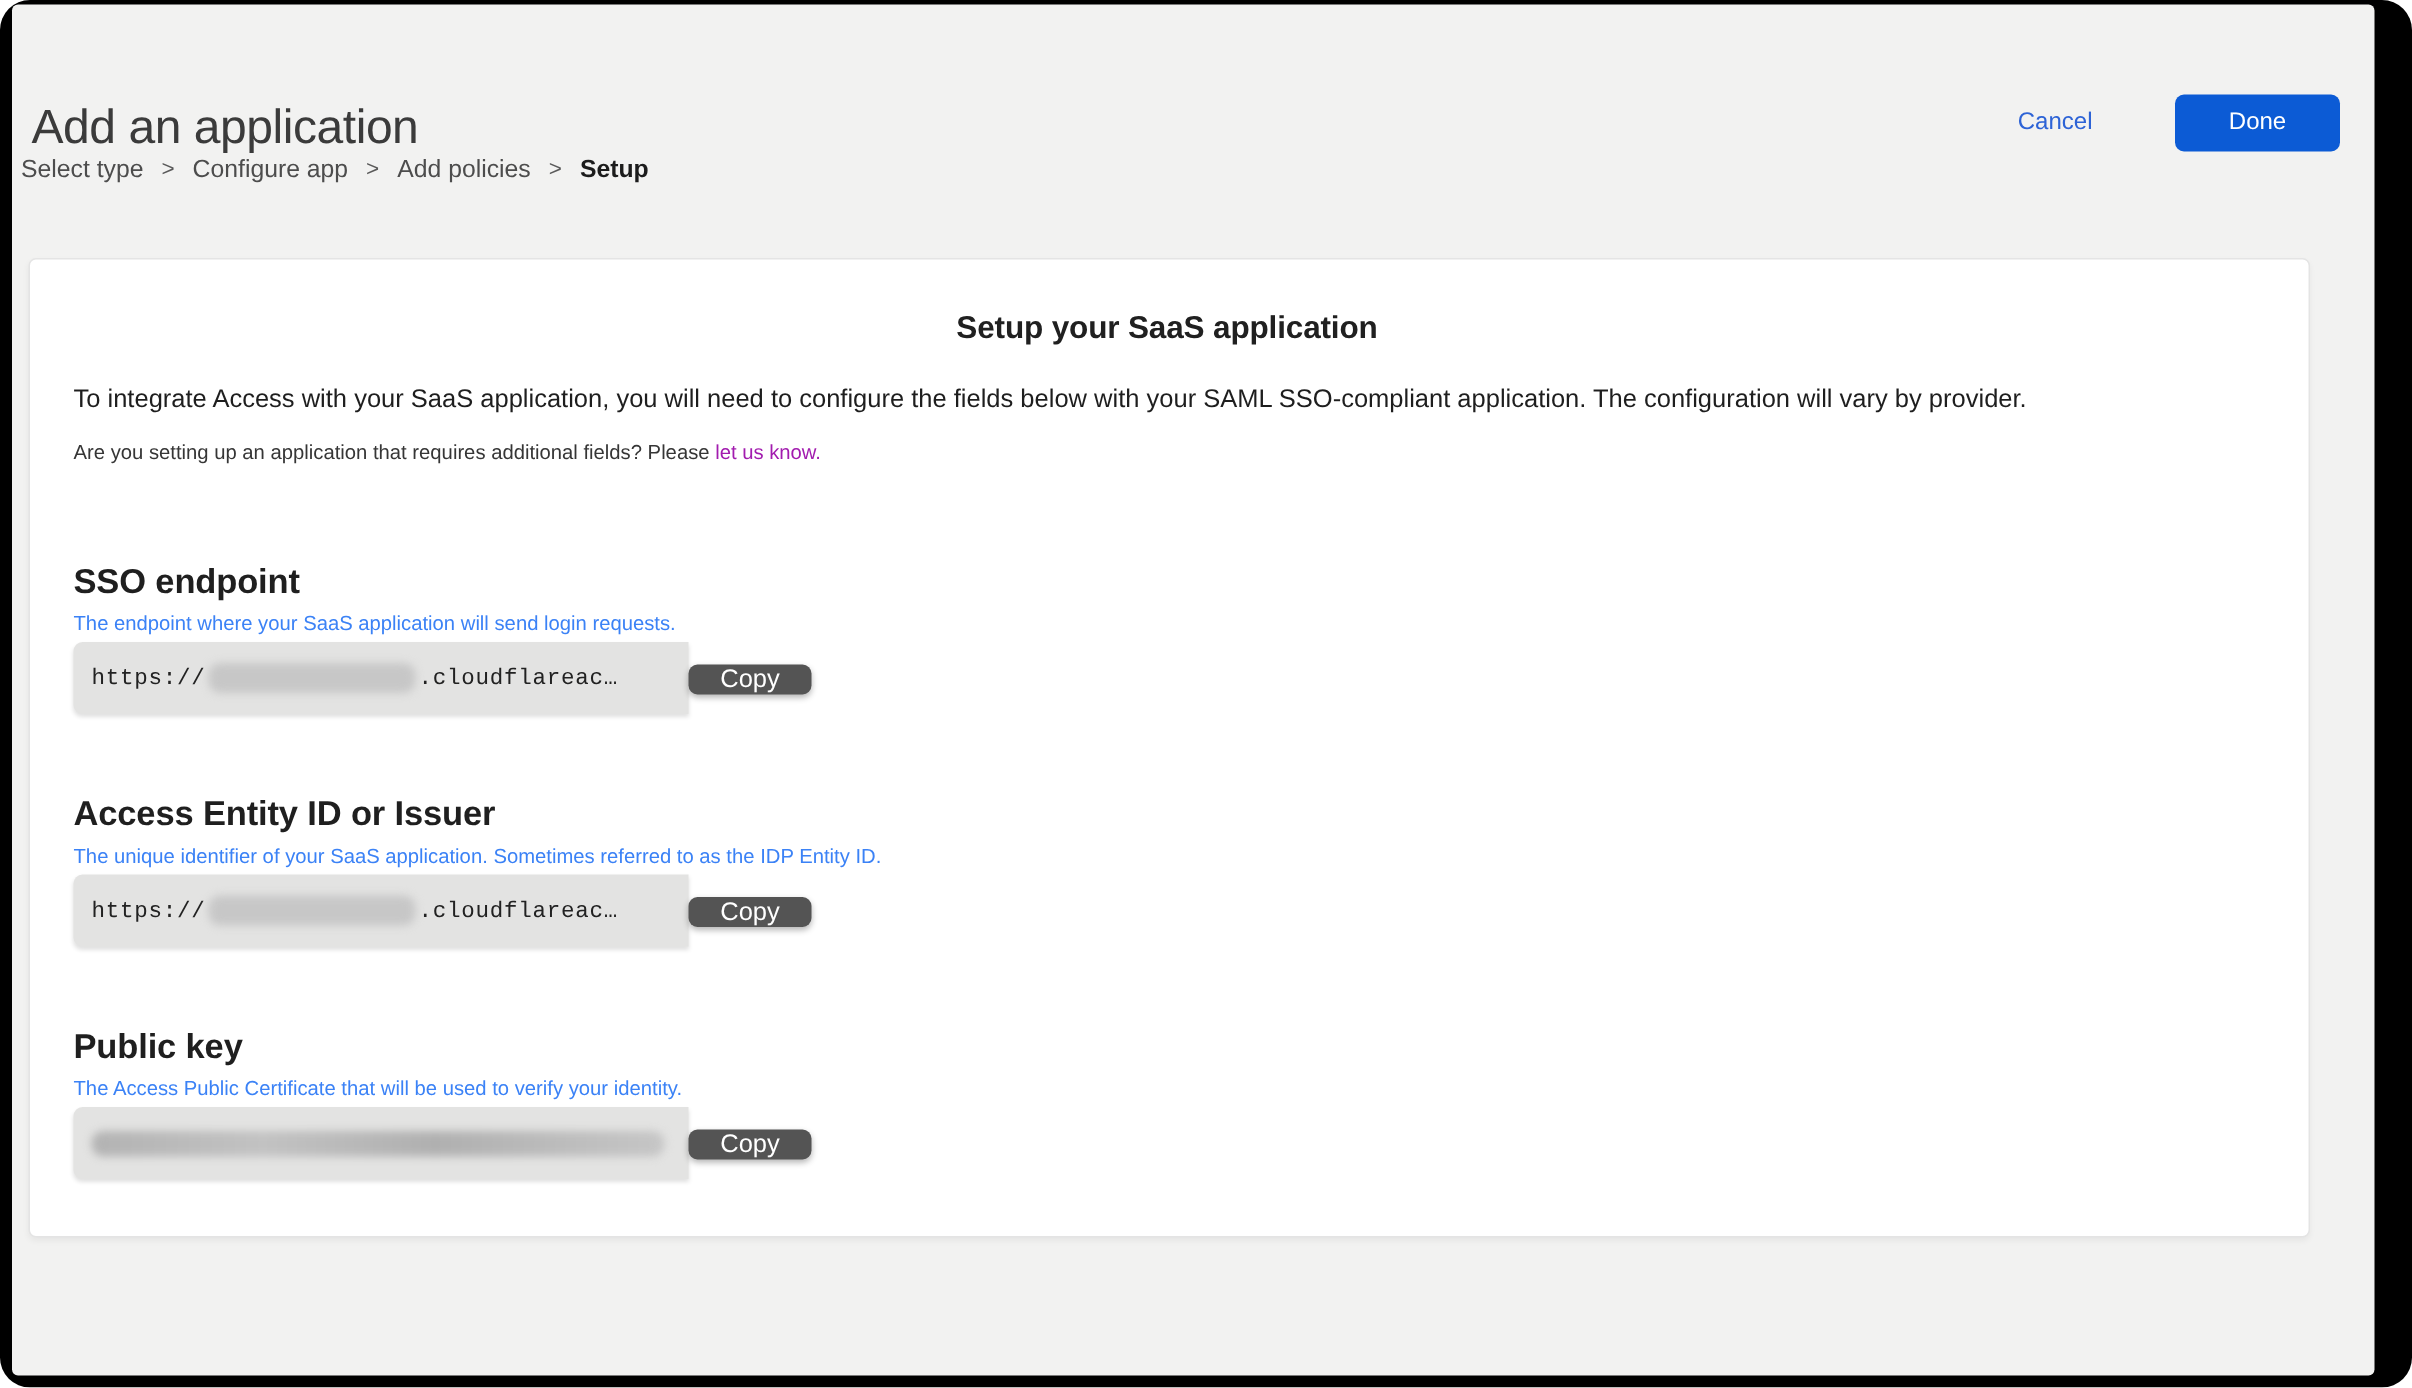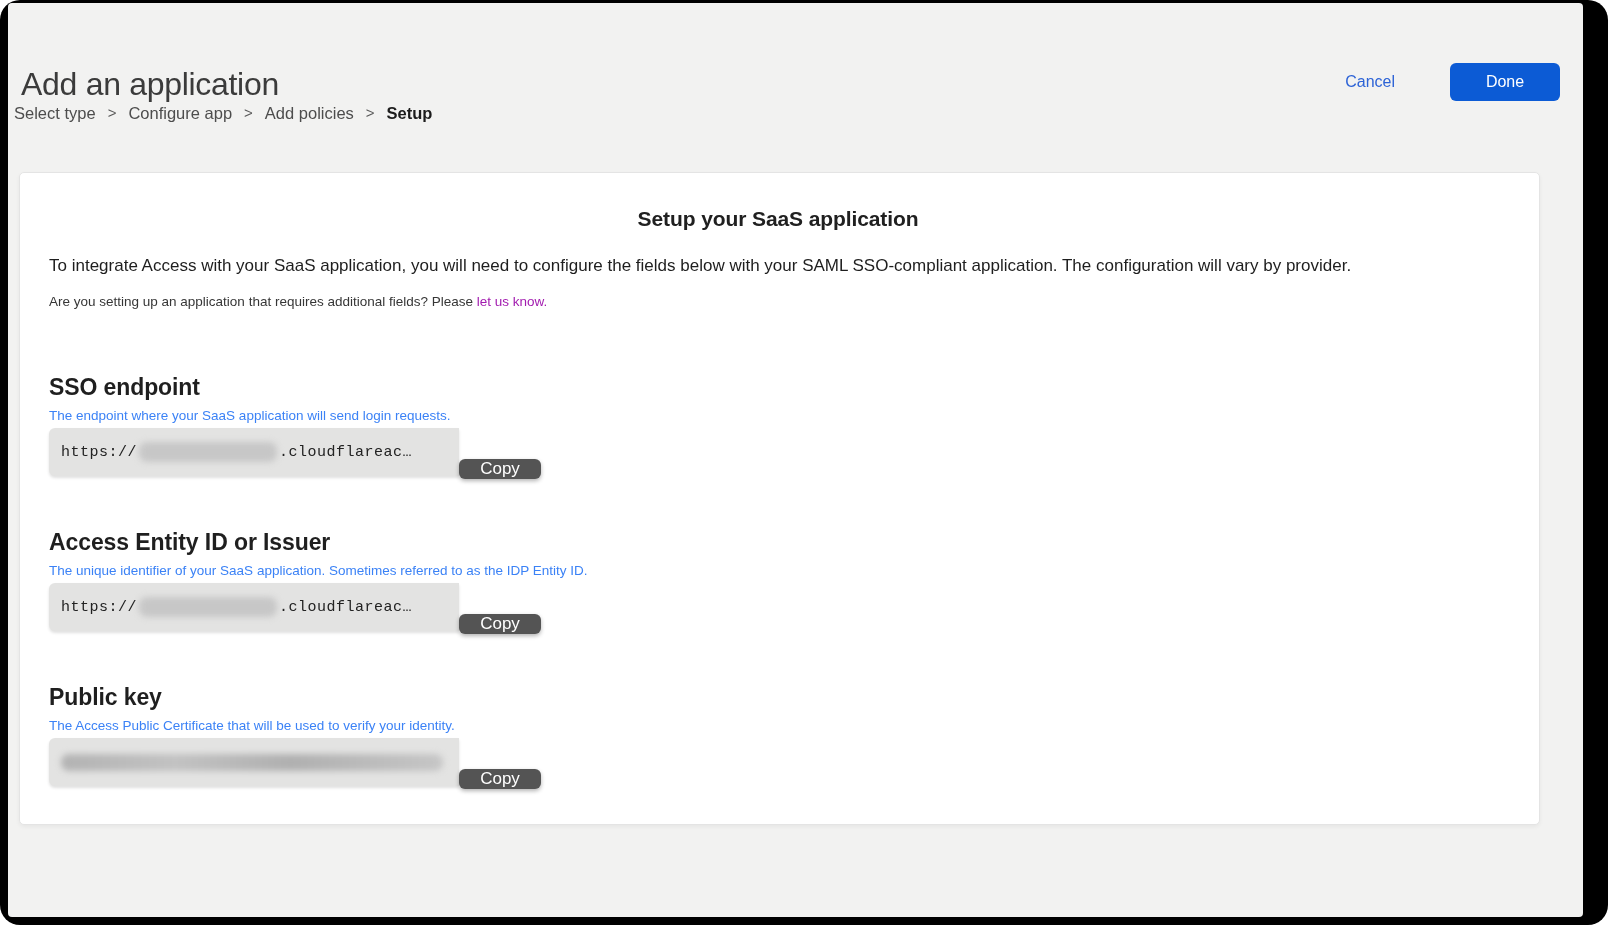--- a/index.html
+++ b/index.html
@@ -124,21 +124,21 @@
   }
   .field-desc {
     margin-top: 10px;
     font-size: 13.5px;
     color: #3b82f6;
     line-height: 16px;
   }
   .copy-row {
     margin-top: 4px;
     display: flex;
-    align-items: flex-end;
+    align-items: center;
     width: 492px;
     position: relative;
   }
   .code-box {
     flex: 1;
     height: 48px;
     background: #e3e3e2;
     border-radius: 6px 0 0 6px;
     display: flex;
     align-items: center;

